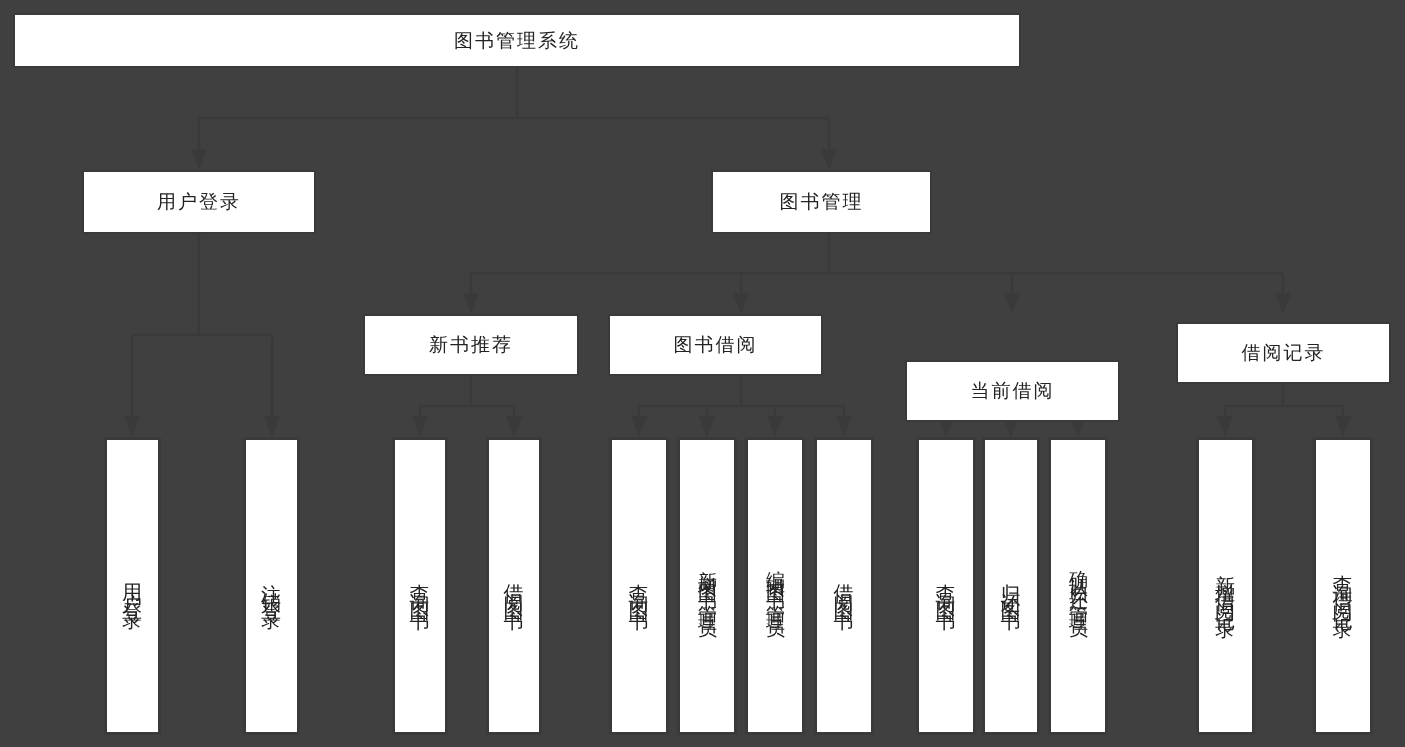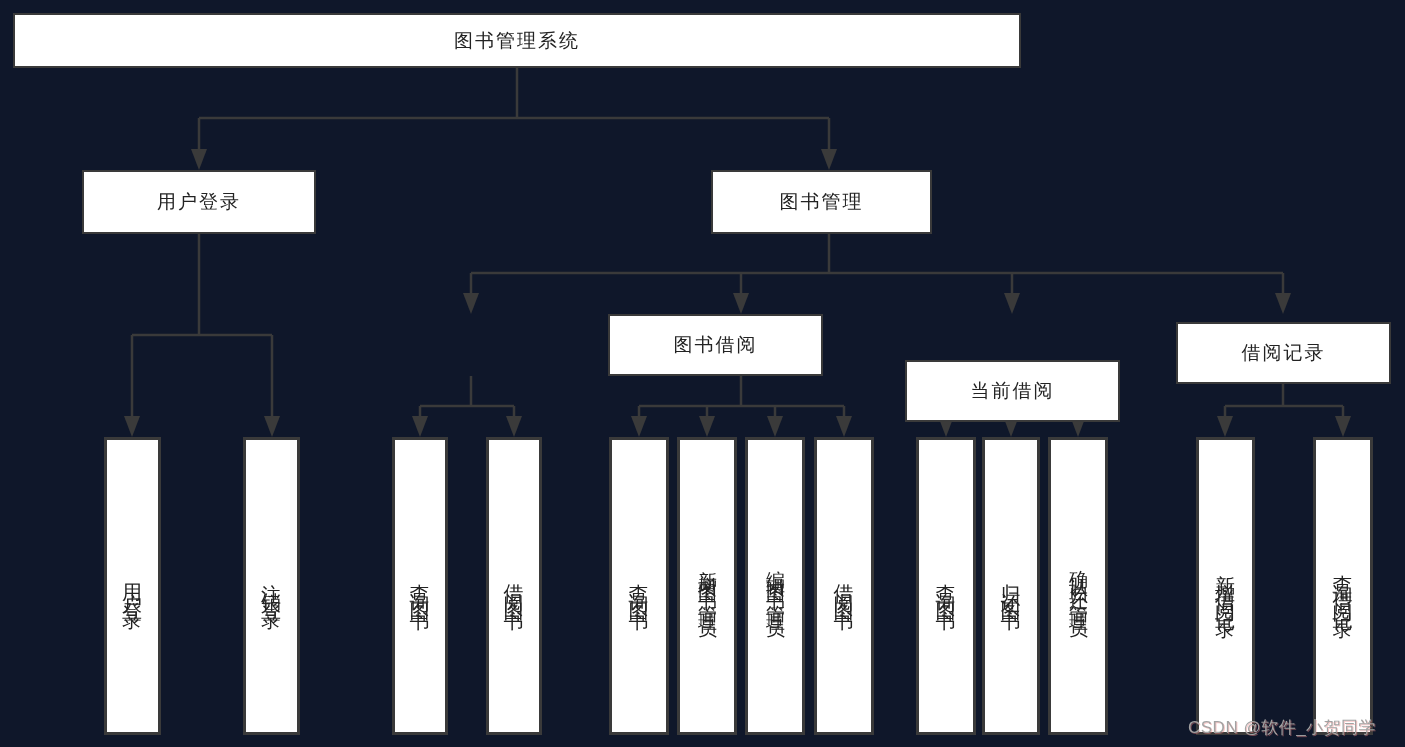--- a/index.html
+++ b/index.html
@@ -1,18 +1,18 @@
 <!DOCTYPE html>
 <html><head>
 <meta charset="utf-8">
 <title>Diagram</title>
 <style>
   html,body { margin:0; padding:0; background:#ffffff; }
   .canvas {
-    position:relative; width:1405px; height:747px; background:#0f172a;
+    position:relative; width:1405px; height:747px; background:#404040;
     font-family:"Liberation Sans","DejaVu Sans",sans-serif;
     overflow:hidden; color:#232323;
   }
   .connectors { position:absolute; left:0; top:0; width:1405px; height:747px; }
   .box {
     position:absolute; box-sizing:border-box; background:#ffffff;
     border:2px solid #3a3a3a; display:flex; align-items:center; justify-content:center;
   }
   .hbox { font-size:19px; letter-spacing:2px; font-weight:500; }
   .vbox { border-width:3px; }
@@ -71,20 +71,23 @@
     <span>图书管理系统</span>
   </div>
 
   <div class="box hbox" style="left:82px; top:170px; width:234px; height:64px;">
     <span>用户登录</span>
   </div>
   <div class="box hbox" style="left:711px; top:170px; width:221px; height:64px;">
     <span>图书管理</span>
   </div>
 
+  <div class="box hbox" style="left:363px; top:314px; width:216px; height:62px;">
+    <span>新书推荐</span>
+  </div>
   <div class="box hbox" style="left:608px; top:314px; width:215px; height:62px;text-align:right;">
     <span>图书借阅</span>
   </div>
   <div class="box hbox" style="left:905px; top:314px; width:215px; height:62px;margin-top:46px;">
     <span>当前借阅</span>
   </div>
   <div class="box hbox" style="left:1176px; top:314px; width:215px; height:62px;margin-top:8px;">
     <span>借阅记录</span>
   </div>
 
@@ -125,15 +128,14 @@
     <span>确认归还（管理员）</span>
   </div>
 
   <div class="box vbox" style="left:1196px; top:437px; width:59px; height:298px;">
     <span>新增借阅记录</span>
   </div>
   <div class="box vbox" style="left:1313px; top:437px; width:60px; height:298px;">
     <span>查询借阅记录</span>
   </div>
 
-  <div class="watermark">CSDN @软件_小贺同学</div>
 
 </div>
 
 </body></html>

